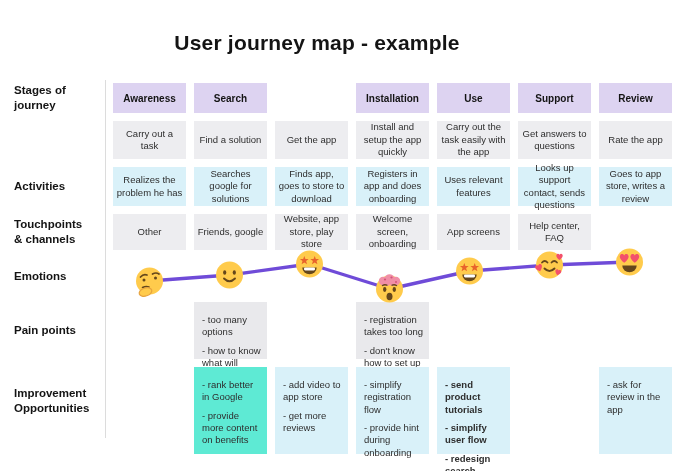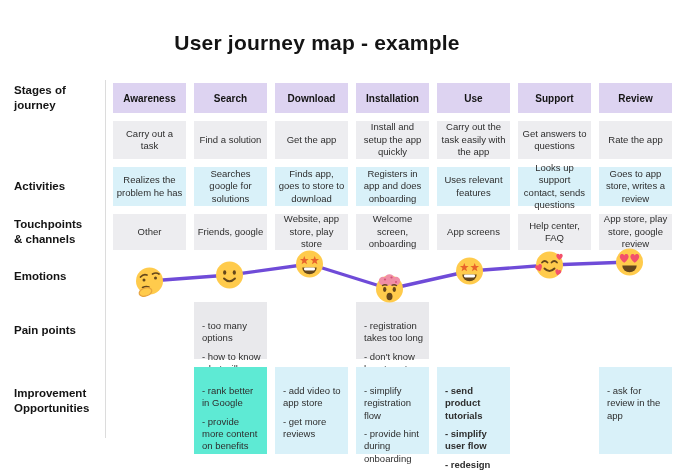--- a/index.html
+++ b/index.html
@@ -30,21 +30,21 @@
     font-weight:bold; font-size:11.5px; color:#141414;
     line-height:1.3; padding-right:12px;
   }
   .rlabel.r7 { padding-bottom:20px; }
   .cell { font-size:9.5px; color:#2e2e2e; line-height:1.3; }
   .cell.center {
     display:flex; align-items:center; justify-content:center;
     text-align:center; padding:2px 3px;
   }
   .cell.hdr { font-weight:bold; font-size:10px; color:#141414; }
-  .cell.bullets { padding:18px 5px 4px 8px; text-align:left; }
+  .cell.bullets { padding:12px 5px 4px 8px; text-align:left; }
   .bullet { margin-bottom:6px; }
   .emotions-band { grid-column:2/9; grid-row:5; position:relative; overflow:visible; }
   svg.curve { position:absolute; left:0; top:-16px; overflow:visible; display:block; }
 </style>
 </head>
 <body>
 
 <div class="page">
   <div class="title">User journey map - example</div>
   <div class="vdivider"></div>
@@ -131,21 +131,20 @@
       <div class="cell center" style="grid-area: 3 / 3; background: rgb(217, 241, 249);">Searches google for solutions</div>
       <div class="cell center" style="grid-area: 4 / 3; background: rgb(237, 237, 240);">Friends, google</div>
       <div class="cell bullets" style="grid-area: 6 / 3; background: rgb(233, 233, 236);">
         <div class="bullet">- too many options</div>
         <div class="bullet">- how to know what will work?</div>
       </div>
       <div class="cell bullets" style="grid-area: 7 / 3; background: #5eead4;">
         <div class="bullet">- rank better in Google</div>
         <div class="bullet">- provide more content on benefits</div>
       </div>
-      <div class="cell center hdr" style="grid-area: 1 / 4; background: rgb(221, 211, 241);">Download</div>
       <div class="cell center" style="grid-area: 2 / 4; background: rgb(237, 237, 240);">Get the app</div>
       <div class="cell center" style="grid-area: 3 / 4; background: rgb(217, 241, 249);">Finds app, goes to store to download</div>
       <div class="cell center" style="grid-area: 4 / 4; background: rgb(237, 237, 240);">Website, app store, play store</div>
       <div class="cell bullets" style="grid-area: 7 / 4; background: rgb(217, 241, 249);">
         <div class="bullet">- add video to app store</div>
         <div class="bullet">- get more reviews</div>
       </div>
       <div class="cell center hdr" style="grid-area: 1 / 5; background: rgb(221, 211, 241);">Installation</div>
       <div class="cell center" style="grid-area: 2 / 5; background: rgb(237, 237, 240);">Install and setup the app quickly</div>
       <div class="cell center" style="grid-area: 3 / 5; background: rgb(217, 241, 249);">Registers in app and does onboarding</div>
@@ -167,18 +166,17 @@
         <div class="bullet">- simplify user flow</div>
         <div class="bullet">- redesign search feature</div>
       </div>
       <div class="cell center hdr" style="grid-area: 1 / 7; background: rgb(221, 211, 241);">Support</div>
       <div class="cell center" style="grid-area: 2 / 7; background: rgb(237, 237, 240);">Get answers to questions</div>
       <div class="cell center" style="grid-area: 3 / 7; background: rgb(217, 241, 249);">Looks up support contact, sends questions</div>
       <div class="cell center" style="grid-area: 4 / 7; background: rgb(237, 237, 240);">Help center, FAQ</div>
       <div class="cell center hdr" style="grid-area: 1 / 8; background: rgb(221, 211, 241);">Review</div>
       <div class="cell center" style="grid-area: 2 / 8; background: rgb(237, 237, 240);">Rate the app</div>
       <div class="cell center" style="grid-area: 3 / 8; background: rgb(217, 241, 249);">Goes to app store, writes a review</div>
-      <div class="cell center" style="grid-area: 4 / 8; background: rgb(237, 237, 240);">App store, play store, google review</div>
       <div class="cell bullets" style="grid-area: 7 / 8; background: rgb(217, 241, 249);">
         <div class="bullet">- ask for review in the app</div>
       </div>
     </div>
 </div>
 
 </body></html>

